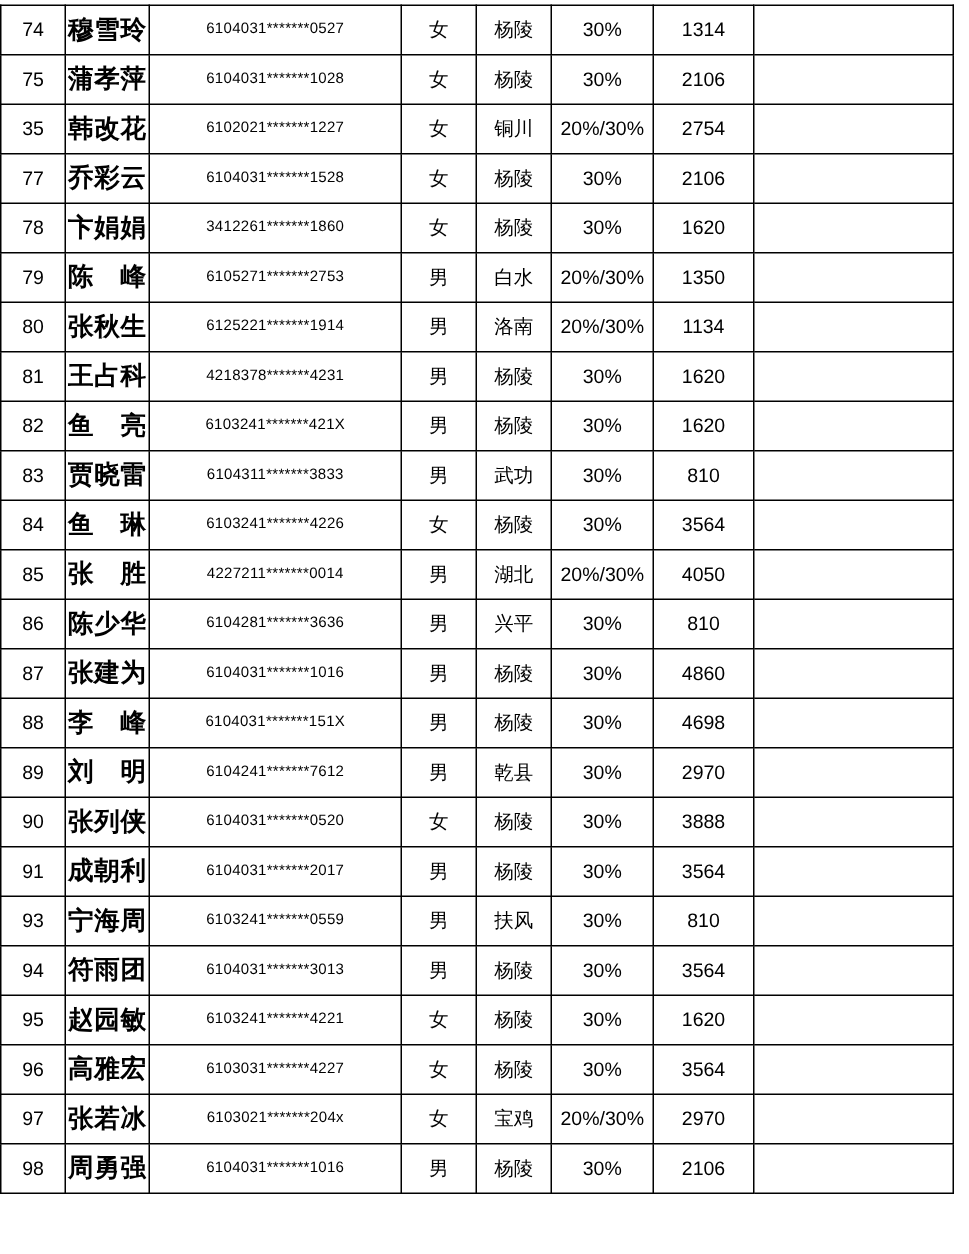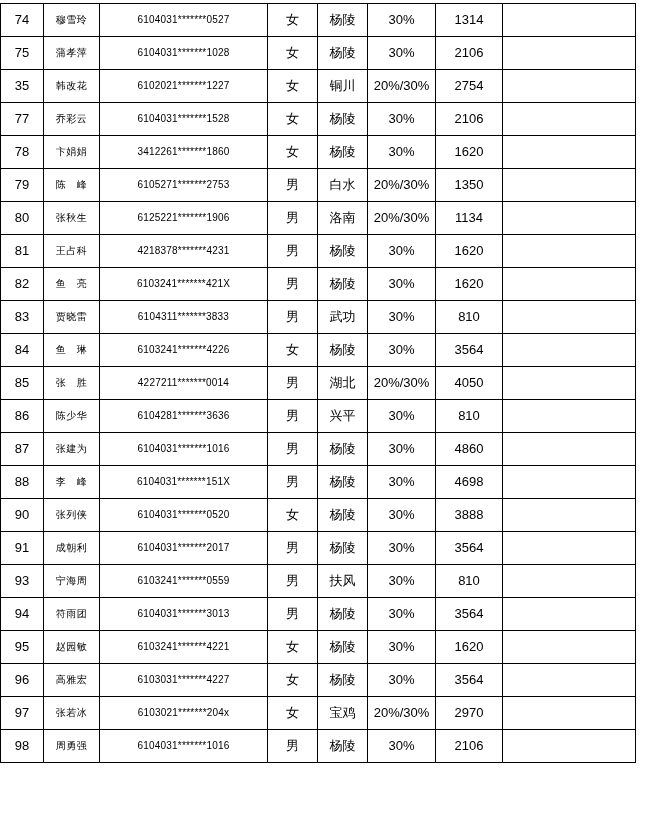--- a/index.html
+++ b/index.html
@@ -34,21 +34,21 @@
     overflow: hidden;
   }
   col.col-no     { width: 43px;  }
   col.col-name   { width: 56px;  }
   col.col-id     { width: 168px; }
   col.col-gender { width: 50px;  }
   col.col-region { width: 50px;  }
   col.col-rate   { width: 68px;  }
   col.col-amount { width: 67px;  }
   col.col-blank  { width: 133px; }
-  td.col-name { font-size: 10px; letter-spacing: 0.5px; }
+  td.col-name { font-size: 17px; letter-spacing: 0.5px; font-weight: bold; }
   td.col-id   { font-size: 10px; letter-spacing: 0.2px; }
 </style>
 </head>
 <body>
 
 <div>
   <table class="roster-table">
     <colgroup>
       <col class="col-no">
       <col class="col-name">
@@ -116,21 +116,21 @@
           <td class="col-id">6105271*******2753</td>
           <td class="col-gender">男</td>
           <td class="col-region">白水</td>
           <td class="col-rate">20%/30%</td>
           <td class="col-amount">1350</td>
           <td class="col-blank"></td>
         </tr>
         <tr>
           <td class="col-no">80</td>
           <td class="col-name">张秋生</td>
-          <td class="col-id">6125221*******1906</td>
+          <td class="col-id">6125221*******1914</td>
           <td class="col-gender">男</td>
           <td class="col-region">洛南</td>
           <td class="col-rate">20%/30%</td>
           <td class="col-amount">1134</td>
           <td class="col-blank"></td>
         </tr>
         <tr>
           <td class="col-no">81</td>
           <td class="col-name">王占科</td>
           <td class="col-id">4218378*******4231</td>
@@ -201,20 +201,30 @@
           <td class="col-blank"></td>
         </tr>
         <tr>
           <td class="col-no">88</td>
           <td class="col-name">李　峰</td>
           <td class="col-id">6104031*******151X</td>
           <td class="col-gender">男</td>
           <td class="col-region">杨陵</td>
           <td class="col-rate">30%</td>
           <td class="col-amount">4698</td>
+          <td class="col-blank"></td>
+        </tr>
+        <tr>
+          <td class="col-no">89</td>
+          <td class="col-name">刘　明</td>
+          <td class="col-id">6104241*******7612</td>
+          <td class="col-gender">男</td>
+          <td class="col-region">乾县</td>
+          <td class="col-rate">30%</td>
+          <td class="col-amount">2970</td>
           <td class="col-blank"></td>
         </tr>
         <tr>
           <td class="col-no">90</td>
           <td class="col-name">张列侠</td>
           <td class="col-id">6104031*******0520</td>
           <td class="col-gender">女</td>
           <td class="col-region">杨陵</td>
           <td class="col-rate">30%</td>
           <td class="col-amount">3888</td>

